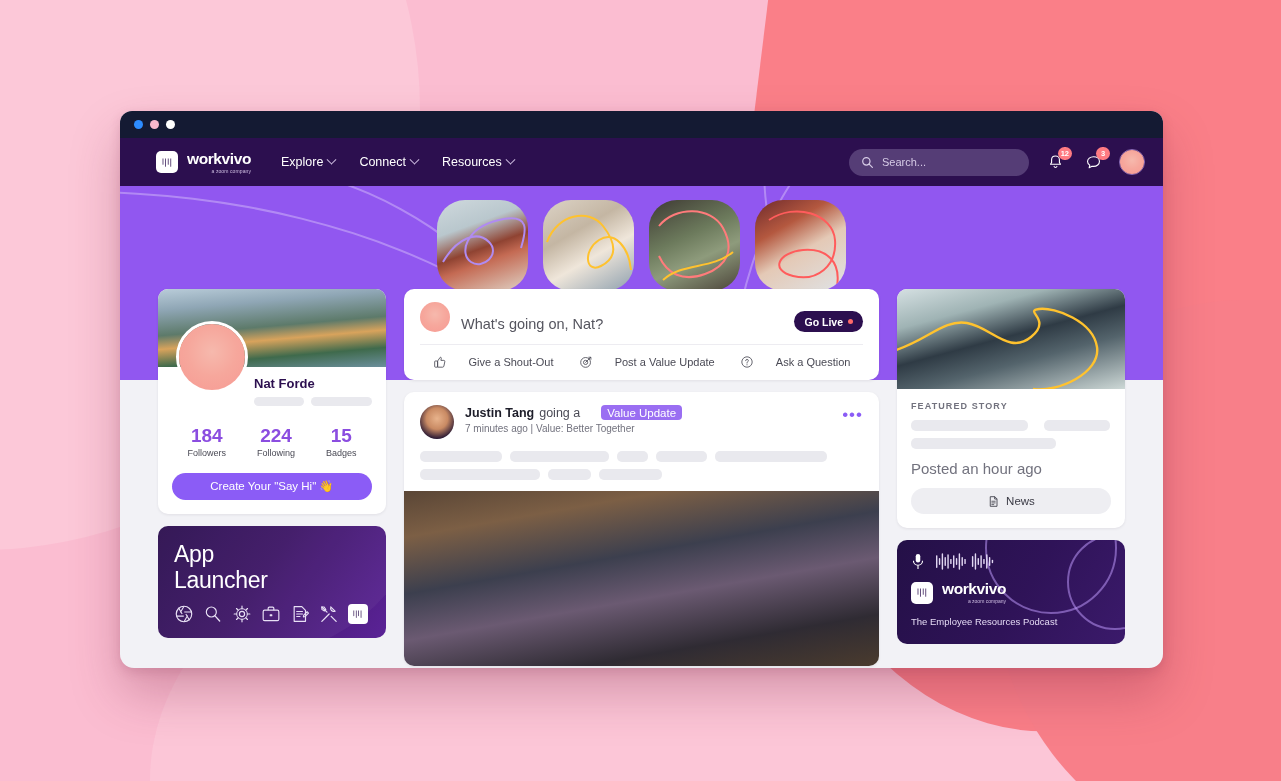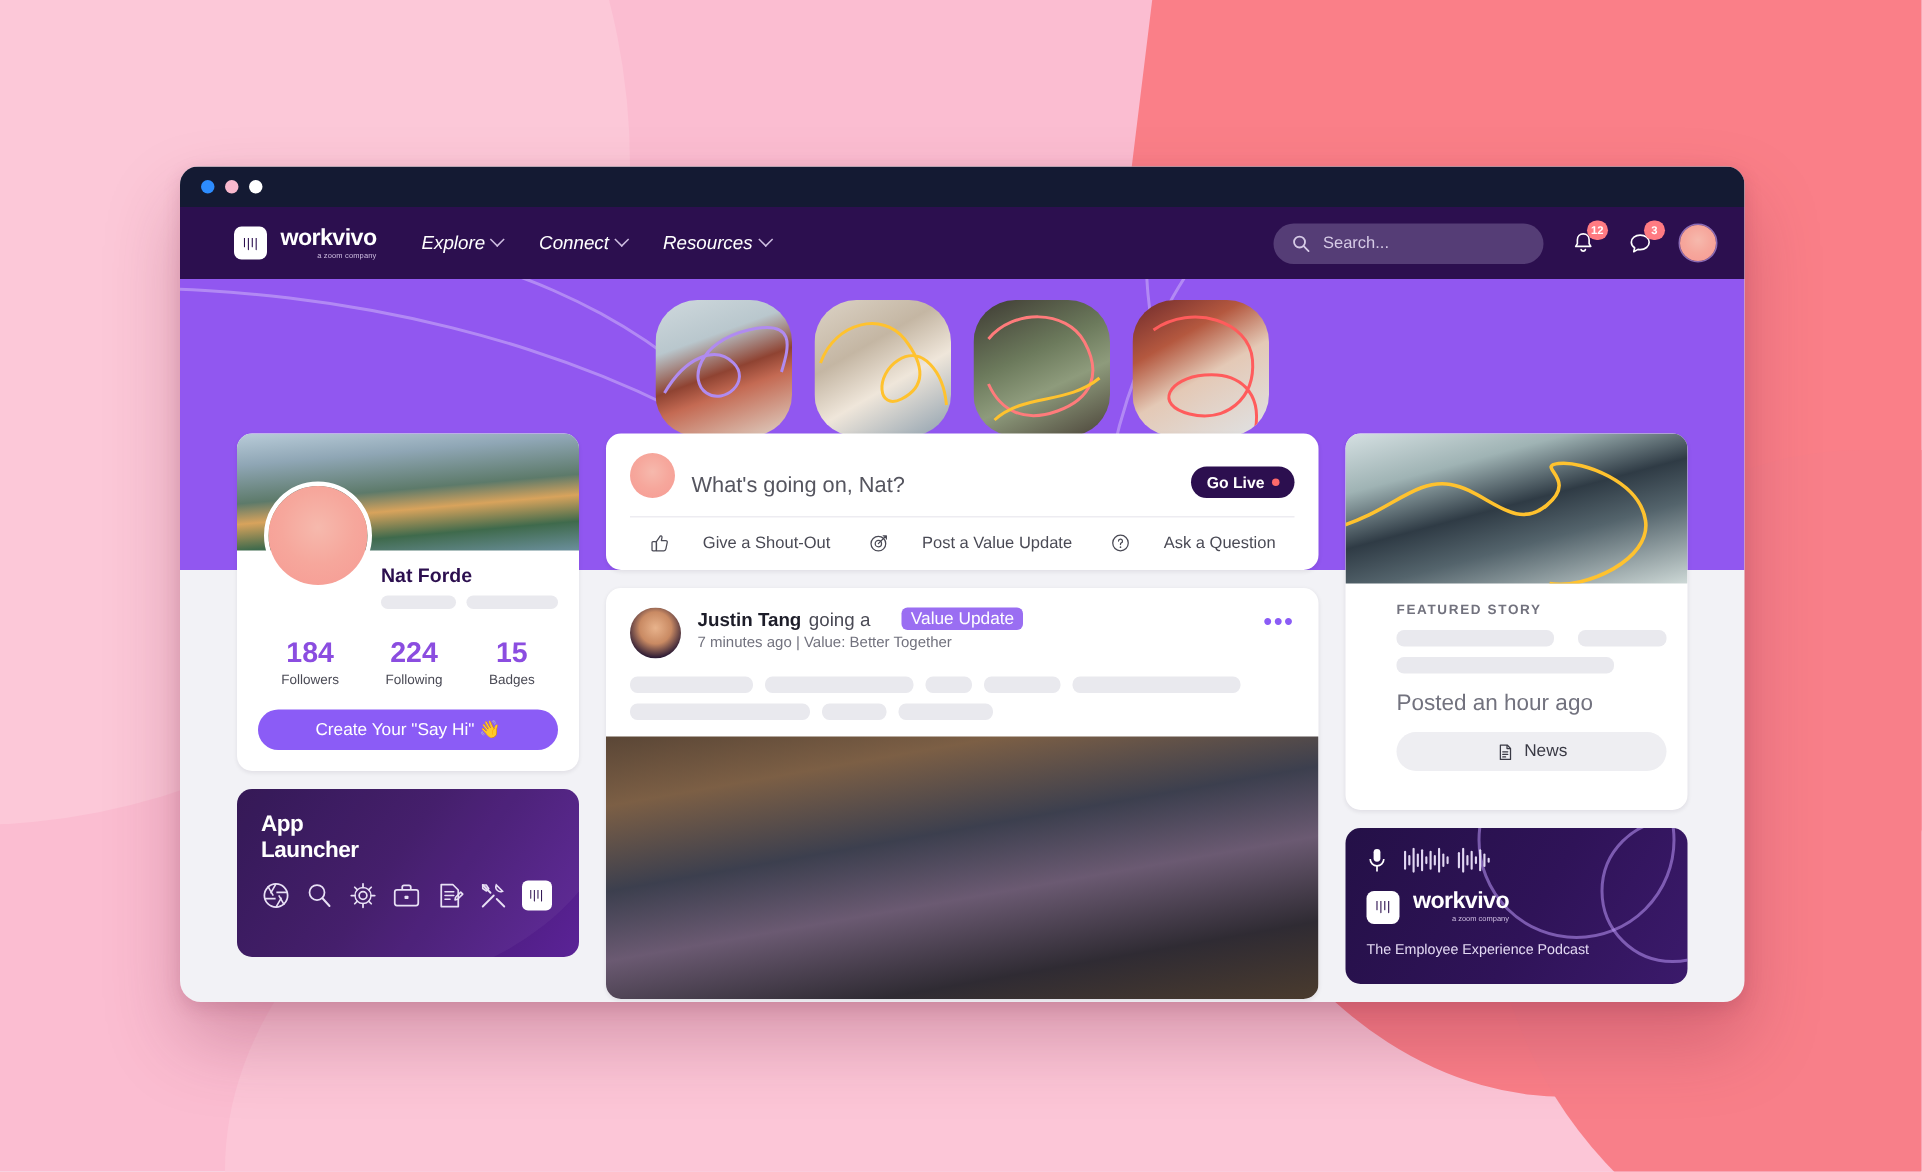--- a/index.html
+++ b/index.html
@@ -62,21 +62,21 @@
   }
   .brand { display: flex; align-items: center; gap: 9px; margin-right: 30px; }
   .brand-mark {
     width: 22px; height: 22px; border-radius: 5px; background: #fff;
     display: flex; align-items: center; justify-content: center;
   }
   .brand-text { display: flex; flex-direction: column; line-height: 1; }
   .brand-name { color: #fff; font-size: 15.5px; font-weight: 700; letter-spacing: -0.4px; }
   .brand-sub { color: #cdbde0; font-size: 5px; letter-spacing: 0.1px; margin-top: 2.5px; align-self: flex-end; }
 
-  .nav-links { display: flex; align-items: center; gap: 24px; font-style: italic; }
+  .nav-links { display: flex; align-items: center; gap: 24px; }
   .nav-link {
     color: #ffffff; font-size: 12.5px; display: flex; align-items: center; gap: 5px;
     cursor: pointer; white-space: nowrap;
   }
   .chev { width: 7px; height: 7px; border-right: 1.4px solid #cdbde0; border-bottom: 1.4px solid #cdbde0;
           transform: rotate(45deg) translate(-2px,-2px); }
 
   .nav-right { margin-left: auto; display: flex; align-items: center; gap: 14px; }
   .search-box {
     width: 180px; height: 27px; background: #553d76; border-radius: 14px;
@@ -156,21 +156,21 @@
   
   .launcher {
     margin-top: 12px; height: 112px; border-radius: 10px; position: relative; overflow: hidden;
     background: linear-gradient(125deg,#2c0f4f 0%,#3d1566 45%,#5b2397 100%);
     padding: 16px 16px 0;
   }
   .launcher-swoosh {
     position: absolute; left: -120px; top: -165px; width: 380px; height: 300px;
     border-radius: 50%; background: rgba(255,255,255,0.045);
   }
-  .launcher-title { position: relative; color: #fff; font-size: 15px; font-weight: 700; line-height: 1.12; letter-spacing: -0.3px; }
+  .launcher-title { position: relative; color: #fff; font-size: 23px; font-weight: 400; line-height: 1.12; letter-spacing: -0.3px; }
   .launcher-icons { position: relative; display: flex; gap: 9px; margin-top: 11px; align-items: center; }
   .li { width: 20px; height: 20px; cursor: pointer; }
   .li-wv { width: 20px; height: 20px; border-radius: 4px; background: #fff; display:flex; align-items:center; justify-content:center; cursor: pointer; }
 
   
   .composer { padding: 13px 16px 0; }
   .composer-top { display: flex; align-items: flex-end; gap: 11px; }
   .comp-avatar { width: 30px; height: 30px; border-radius: 50%; overflow: hidden; flex: 0 0 30px; }
   .comp-prompt { flex: 1; font-size: 14.5px; color: #55555f; }
   .golive {
@@ -198,21 +198,21 @@
   .post-line2 { font-size: 10px; color: #72727e; margin-top: 3px; }
   .post-more { color: #8b5cf6; font-size: 17px; letter-spacing: 1px; line-height: 0.6; cursor: pointer; padding-top: 5px; }
   .post-skels { padding: 12px 16px 11px; display: flex; flex-direction: column; gap: 7px; }
   .skel-row { display: flex; gap: 8px; }
   .post-image { height: 175px; }
   .ph-group { background: linear-gradient(170deg,#5a4636 0%,#7c5f45 18%,#3c3f4e 40%,#6b5a72 58%,#2f2b33 80%,#4a3b2e 100%); }
 
   
   .fs-img { height: 100px; }
   .ph-office { background: linear-gradient(165deg,#d5e0e2 0%,#9fb3b4 25%,#2f3b45 48%,#54646c 66%,#cdd8d6 100%); }
-  .fs-body { padding: 12px 14px 26px; margin-left: 20px; }
+  .fs-body { padding: 12px 14px 14px; }
   .fs-label { font-size: 9px; letter-spacing: 1.1px; color: #72727e; font-weight: 600; }
   .fs-skels { margin-top: 9px; display: flex; flex-direction: column; gap: 7px; }
   .fs-posted { font-size: 15px; color: #72727e; margin-top: 11px; }
   .fs-btn {
     margin-top: 11px; height: 26px; background: #eeeef2; border-radius: 13px;
     display: flex; align-items: center; justify-content: center; gap: 6px;
     font-size: 11.5px; color: #3a3a45; cursor: pointer;
   }
   .podcast {
     margin-top: 12px; border-radius: 10px; height: 104px; position: relative; overflow: hidden;
@@ -559,17 +559,17 @@
           <span class="pod-mark">
             <svg width="13" height="13" viewBox="0 0 16 16">
                 <path d="M2 3.2v7.2c0 .6.9.6.9 0V3.2zM5.2 3.2v9.6c0 .6.9.6.9 0V3.2zM8.4 3.2v7.2c0 .6.9.6.9 0V3.2zM11.6 3.2v9.6c0 .6.9.6.9 0V3.2z" fill="#2c0f4f"></path>
               </svg>
           </span>
           <span class="brand-text">
             <span class="pod-name">workvivo</span>
             <span class="pod-sub">a zoom company</span>
           </span>
         </div>
-        <div class="pod-tag">The Employee Experience Podcast</div>
+        <div class="pod-tag">The Employee Resources Podcast</div>
       </div>
     </div>
   </div>
 </div>
 
 </body></html>

